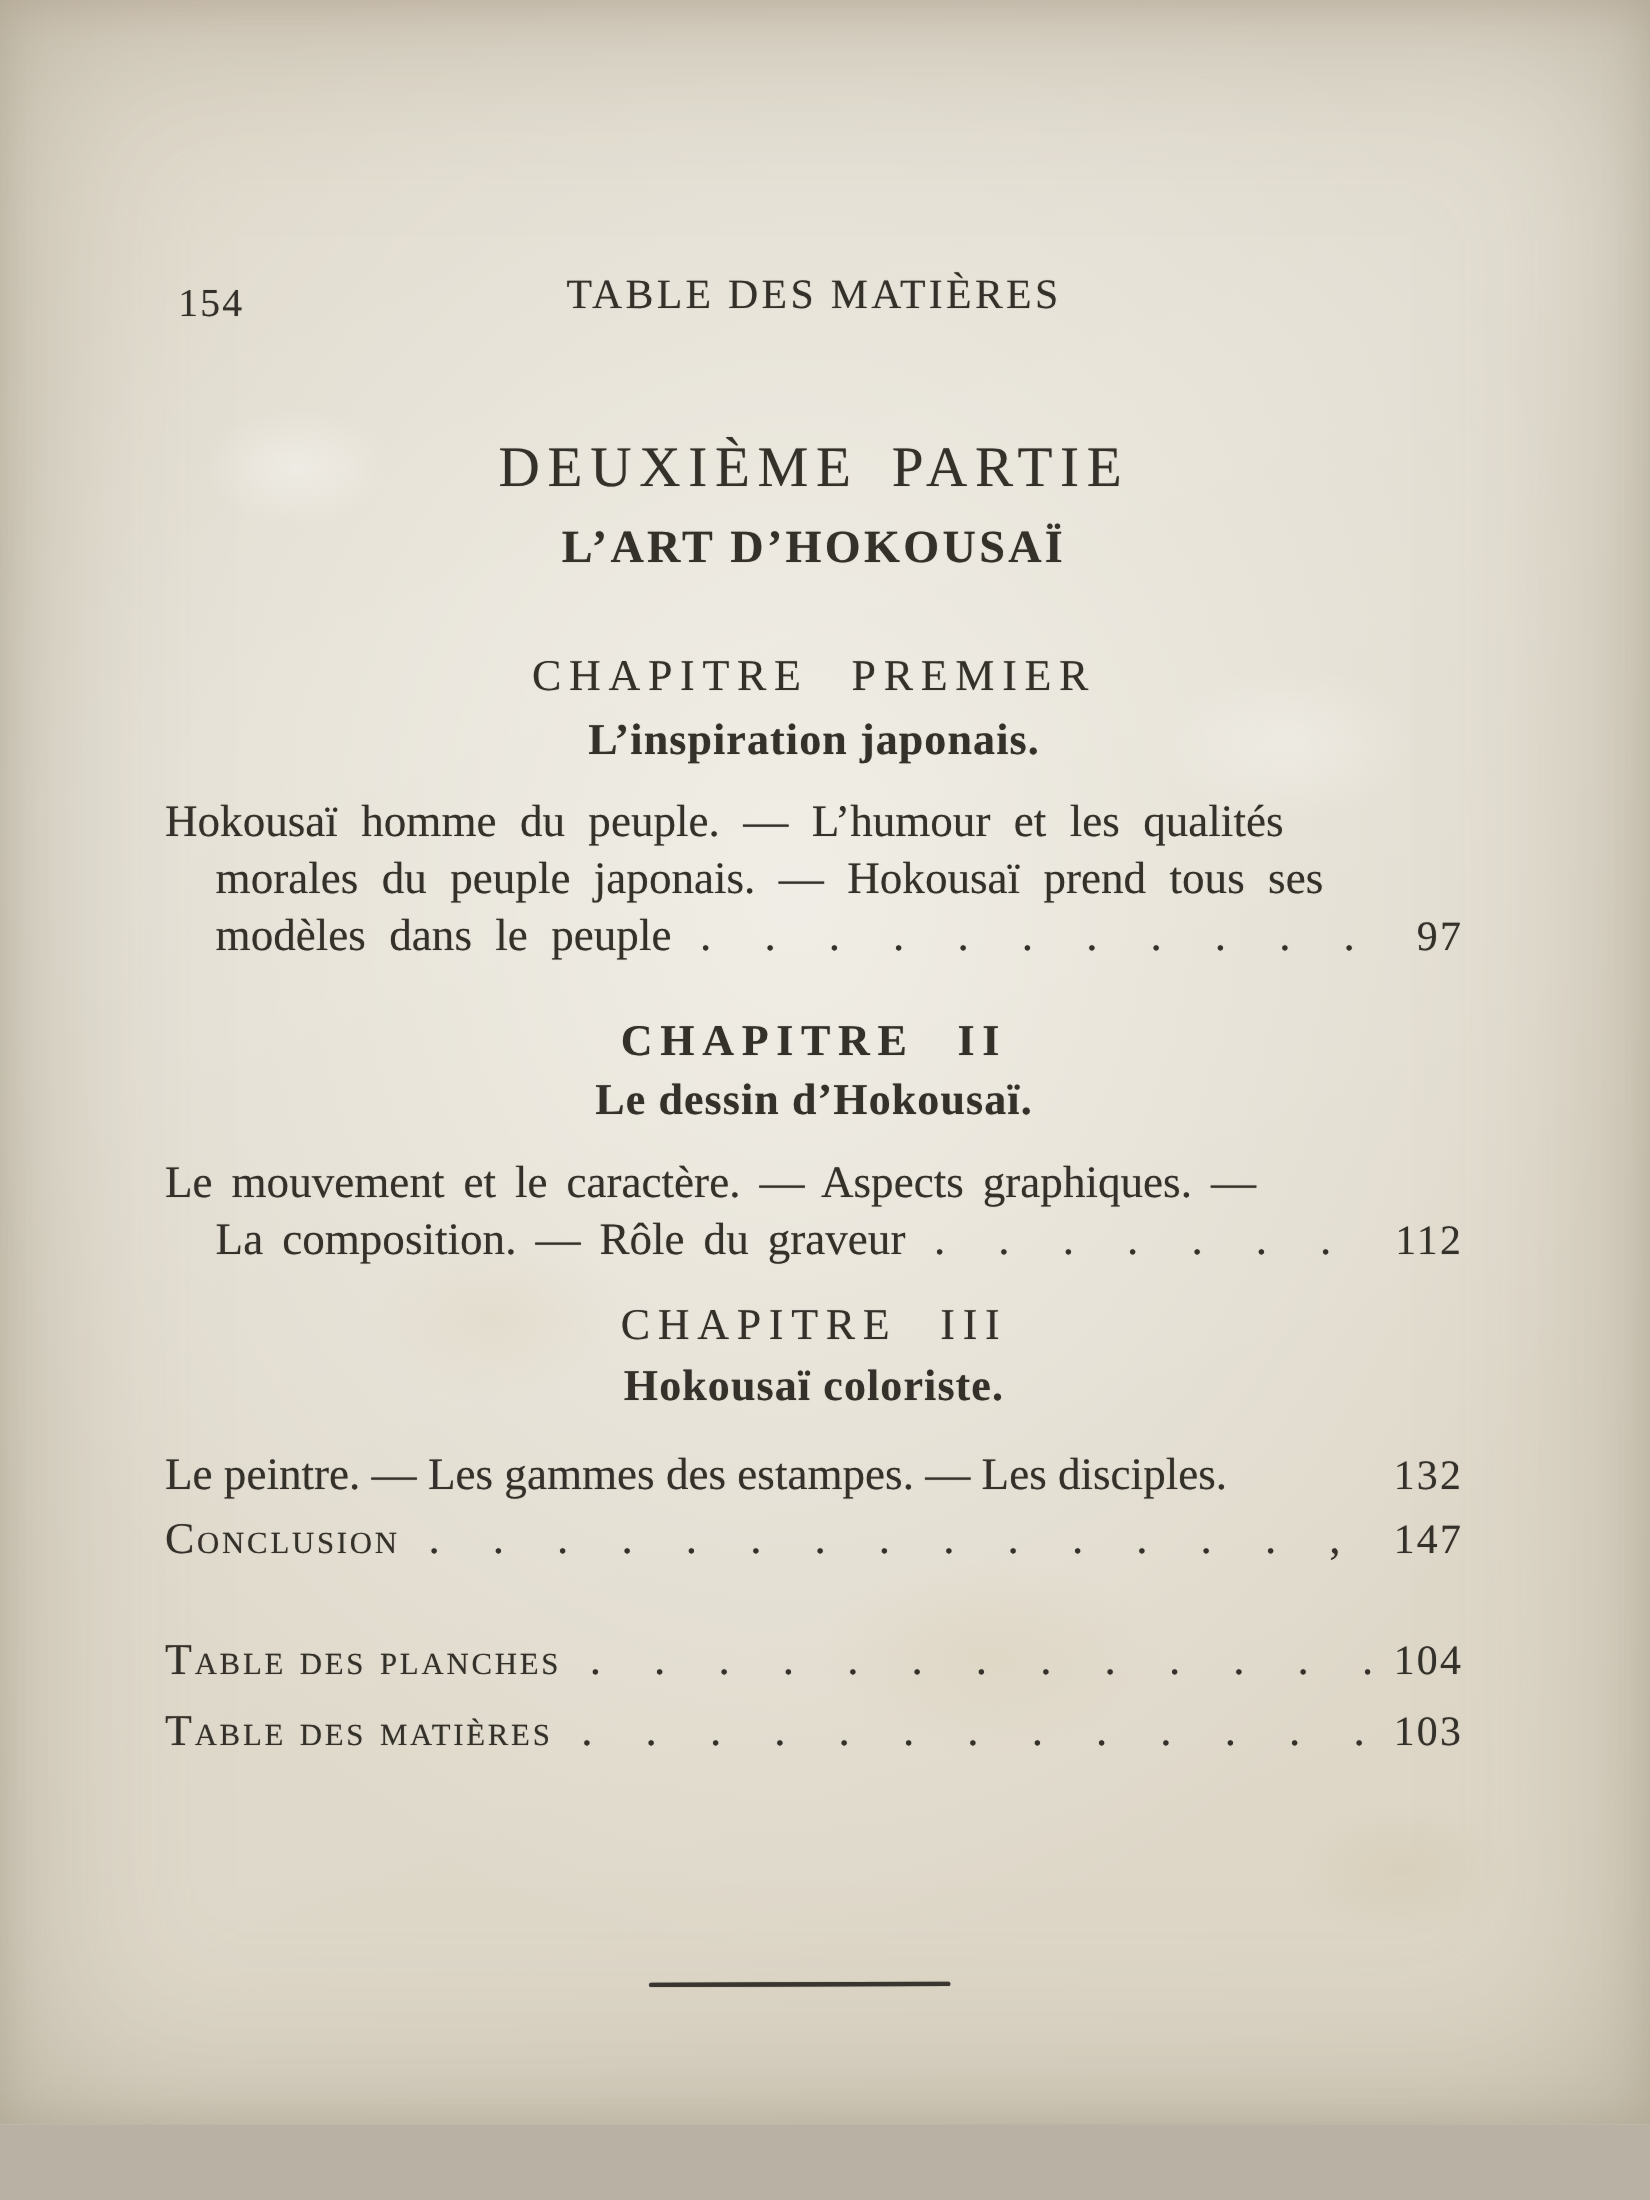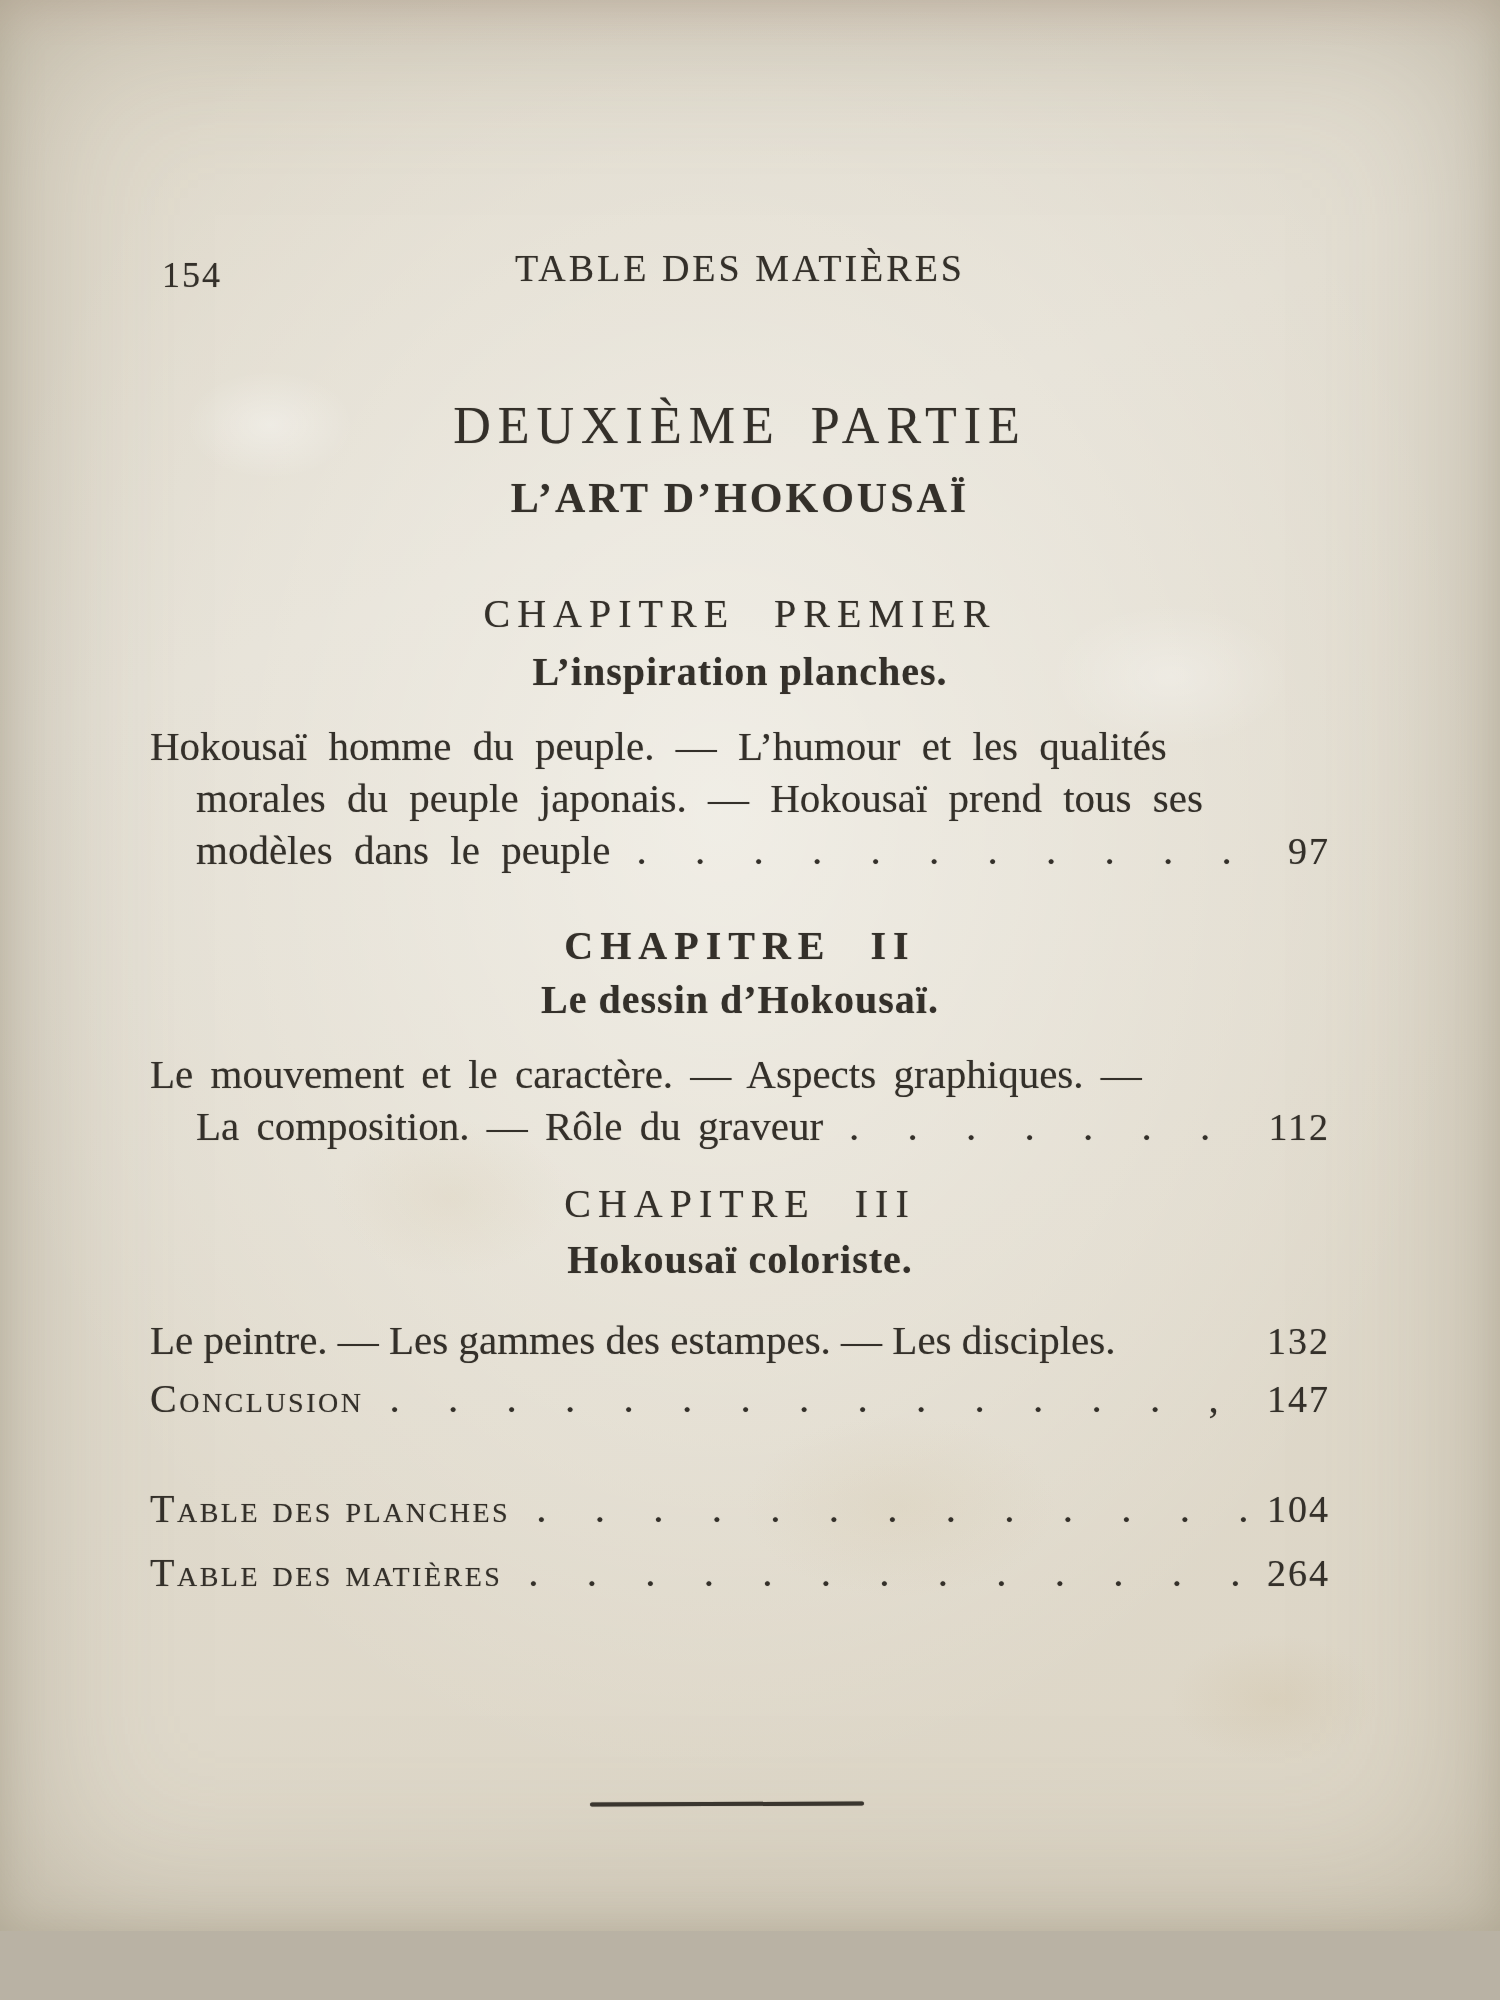--- a/index.html
+++ b/index.html
@@ -71,21 +71,21 @@
 
     <div class="blk" style="top:246px;">
       <div class="folio ink">154</div>
       <div class="running-head ink center">TABLE DES MATIÈRES</div>
     </div>
 
     <div class="blk center part-title ink" style="top:396px;">DEUXIÈME PARTIE</div>
     <div class="blk center part-subtitle ink" style="top:474px;">L’ART D’HOKOUSAÏ</div>
 
     <div class="blk center chapter-heading ink" style="top:590px;">CHAPITRE PREMIER</div>
-    <div class="blk center chapter-subtitle ink" style="top:648px;">L’inspiration planches.</div>
+    <div class="blk center chapter-subtitle ink" style="top:648px;">L’inspiration japonais.</div>
     <div class="blk entry ink ws-wide" style="top:720px;">
       <div class="line">Hokousaï homme du peuple. — L’humour et les qualités</div>
       <div class="line indent">morales du peuple japonais. — Hokousaï prend tous ses</div>
       <div class="leadline indent">
         <span class="label">modèles dans le peuple</span>
         <span class="leader">. . . . . . . . . . . . . . . . . . . . . . . . . .</span>
         <span class="pageref">97</span>
       </div>
     </div>
 
@@ -122,20 +122,20 @@
       <div class="leadline">
         <span class="label smallcaps">Table des planches</span>
         <span class="leader">. . . . . . . . . . . . . . . . . . . . . . . .</span>
         <span class="pageref">104</span>
       </div>
     </div>
     <div class="blk entry ink" style="top:1546px;">
       <div class="leadline">
         <span class="label smallcaps">Table des matières</span>
         <span class="leader">. . . . . . . . . . . . . . . . . . . . . . . .</span>
-        <span class="pageref">264</span>
+        <span class="pageref">103</span>
       </div>
     </div>
 
     <div class="rule" style="top:1802px; left:440px; width:274px;"></div>
 
   </div>
 </div>
 
 </body></html>

